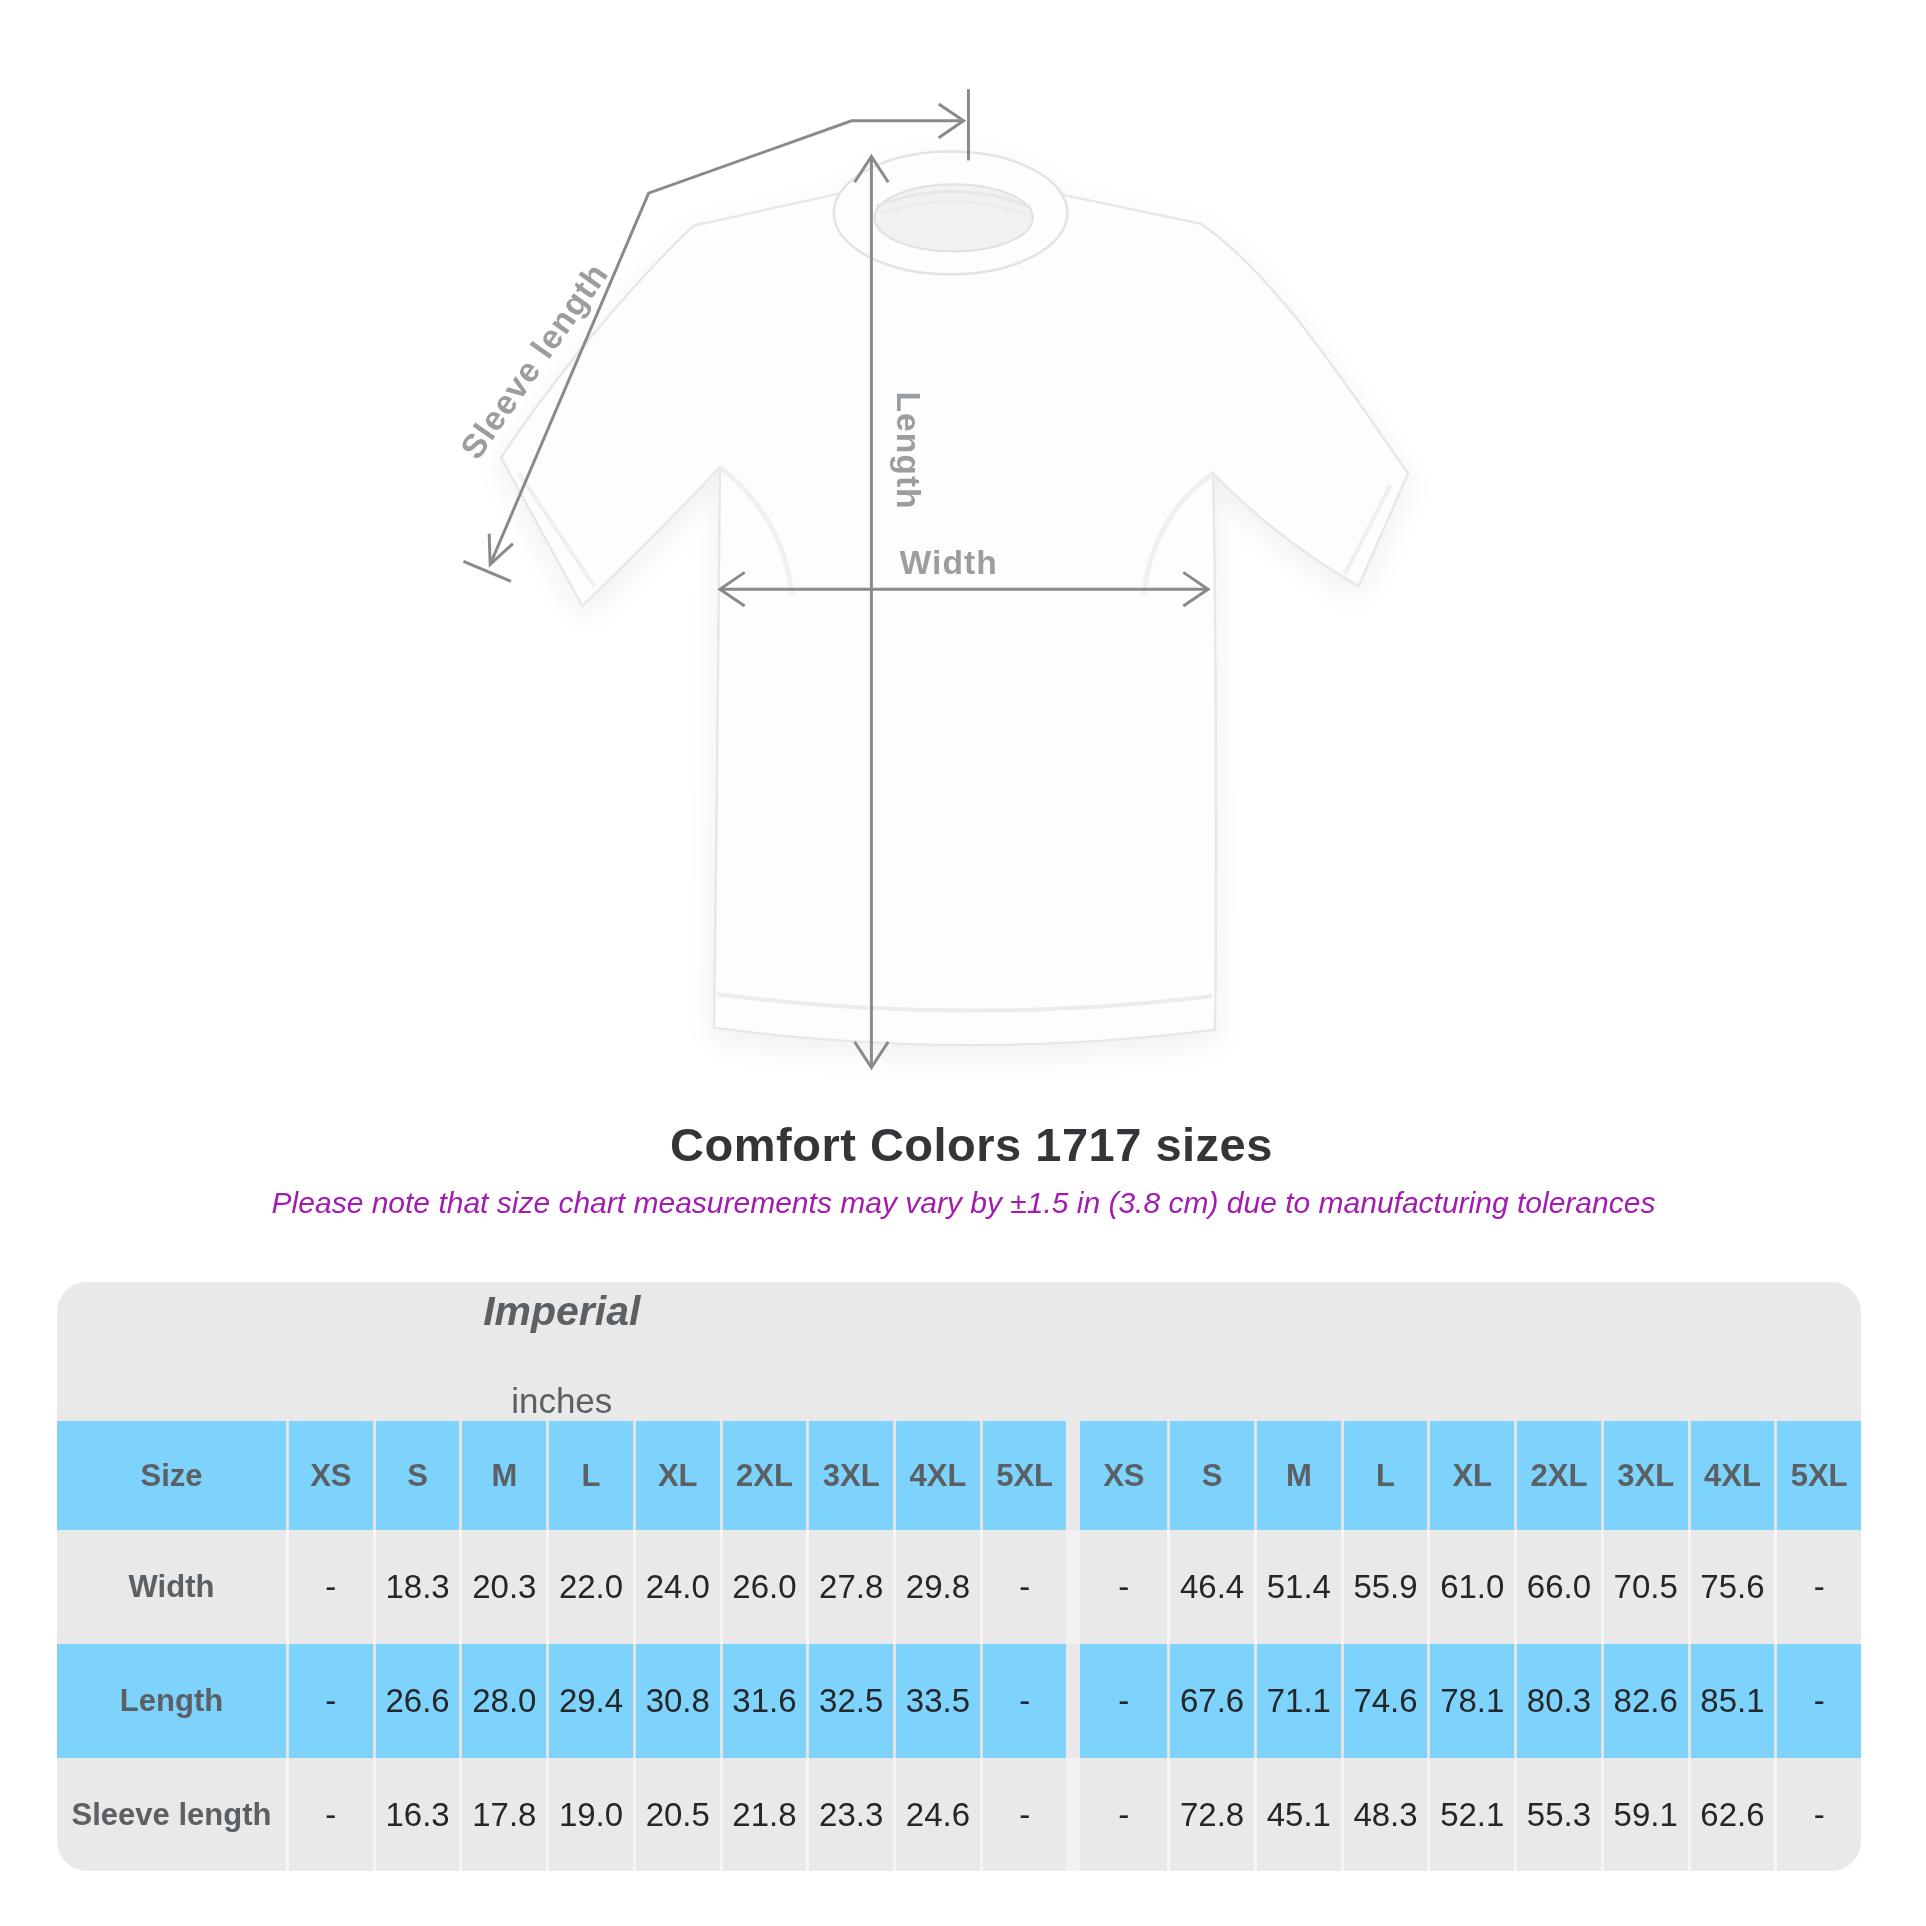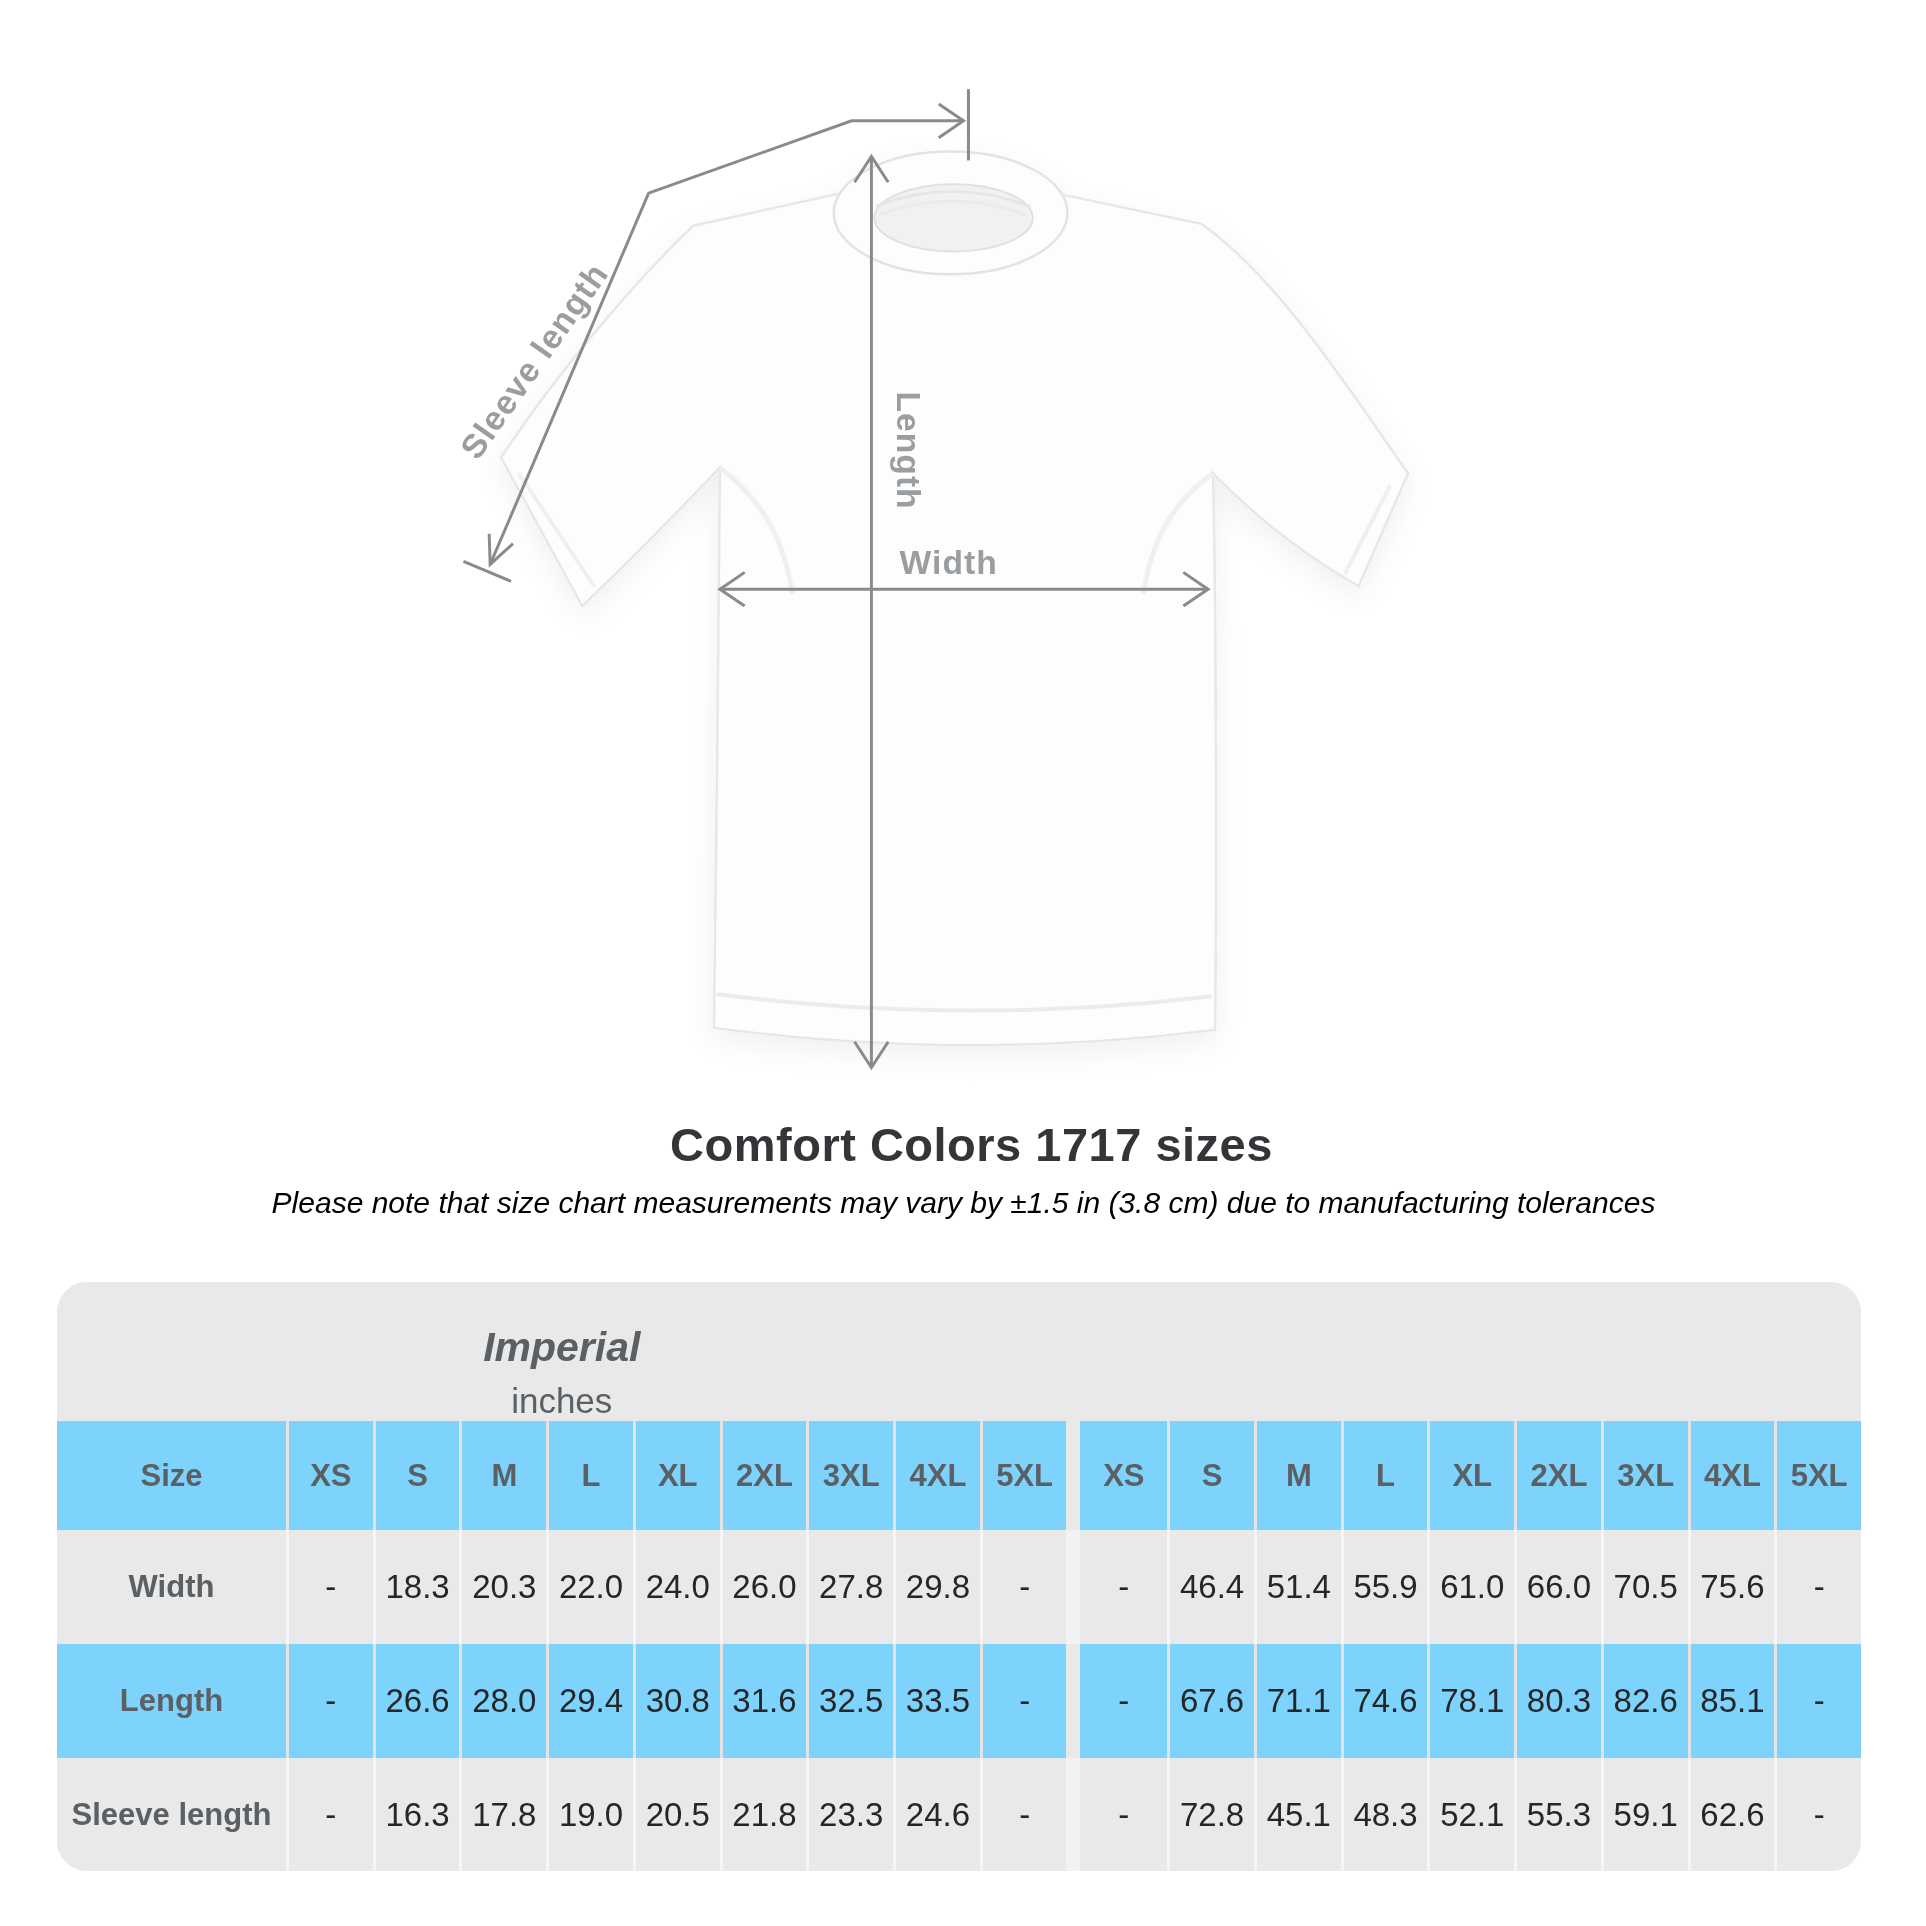--- a/index.html
+++ b/index.html
@@ -10,34 +10,34 @@
   
   .diagram{position:absolute;left:0;top:0;}
   .ann-label{font-weight:bold;font-size:34px;fill:var(--ann-label,#9b9ea0);letter-spacing:1px;}
   
   .title{
     position:absolute;left:8px;top:1117px;width:100%;text-align:center;margin:0;
     font-size:47px;font-weight:bold;color:var(--title-text,#333538);letter-spacing:0.5px;
   }
   .subtitle{
     position:absolute;left:0;top:1186px;width:100%;text-align:center;margin:0;
-    font-size:30px;font-style:italic;color:#000000;
+    font-size:30px;font-style:italic;color:#a21caf;
   }
   
   .size-table{
     position:absolute;left:57px;top:1282px;width:1804px;height:589px;
     border-radius:30px;overflow:hidden;
   }
   .trow{
     display:grid;
     grid-template-columns:229px repeat(9,1fr) 14px repeat(9,1fr);
     width:100%;
   }
   .band{height:139px;background:var(--row-gray,#e9e9e9);}
-  .group-block{display:flex;flex-direction:column;align-items:center;justify-content:flex-end;gap:10px;padding-top:6px;}
+  .group-block{display:flex;flex-direction:column;align-items:center;justify-content:space-between;gap:10px;padding-top:6px;}
   .group-imperial{grid-column:1 / span 10;}
   .group-metric{grid-column:12 / span 9;}
   .group-name{font-size:41px;font-weight:bold;font-style:italic;color:var(--header-text,#53585c);}
   .group-unit{font-size:35px;color:var(--header-text,#53585c);}
   .row-sizes{height:109px;}
   .row-data{height:114px;}
   .row-white{background:#7dd3fc;--sepc:#e3e3e3;--gapc:#e9e9e9;}
   .row-gray{background:var(--row-gray,#e9e9e9);--sepc:#f6f6f6;--gapc:#f2f2f2;}
   .c{display:flex;align-items:center;justify-content:center;border-left:3px solid var(--sepc);}
   .c.no-sep{border-left:none;}

